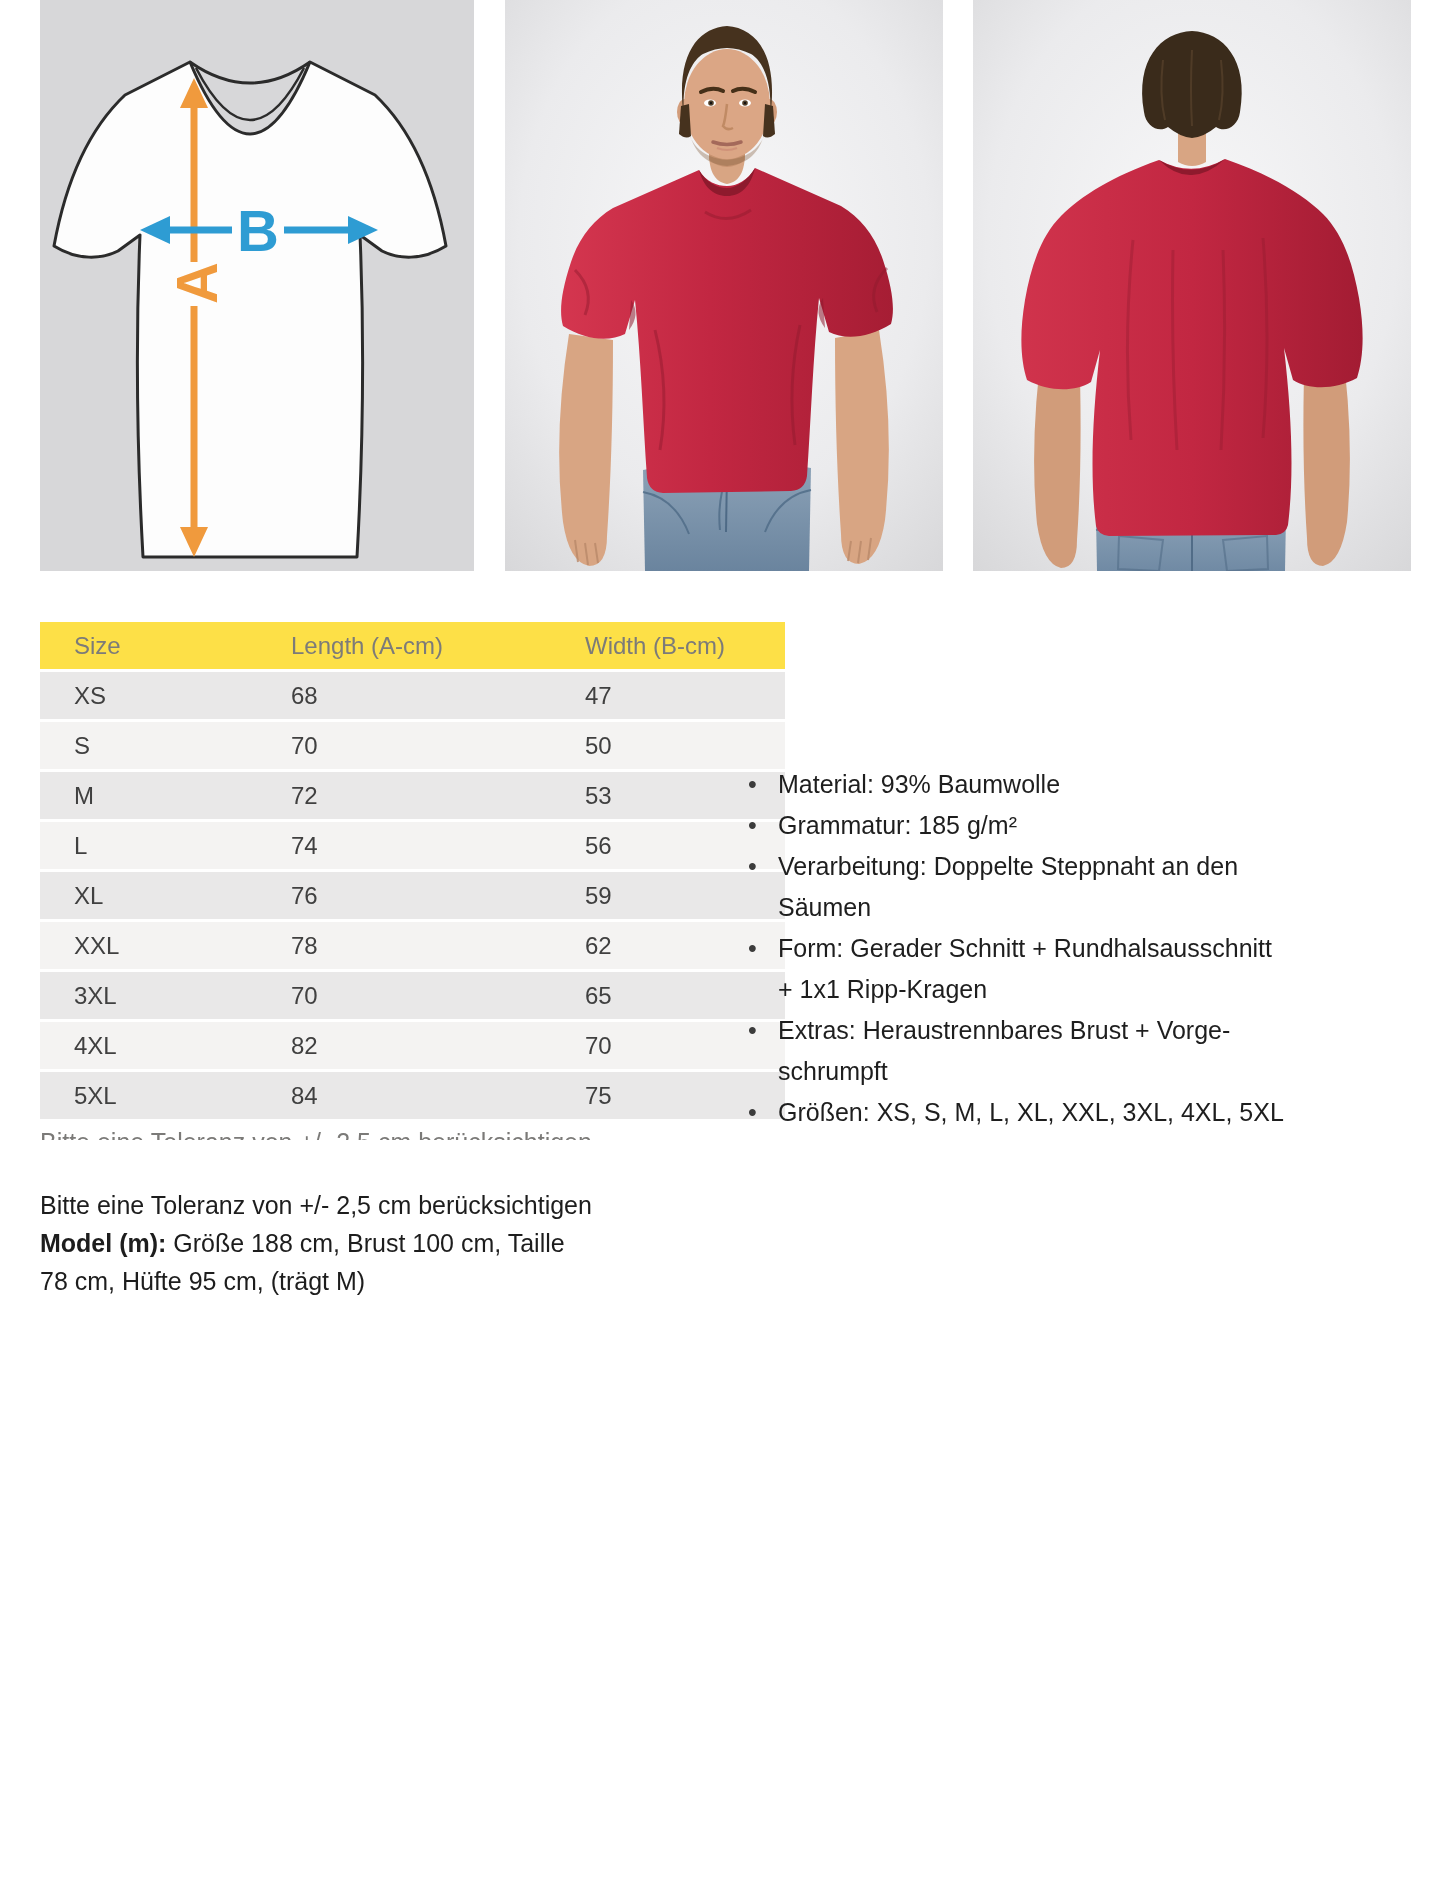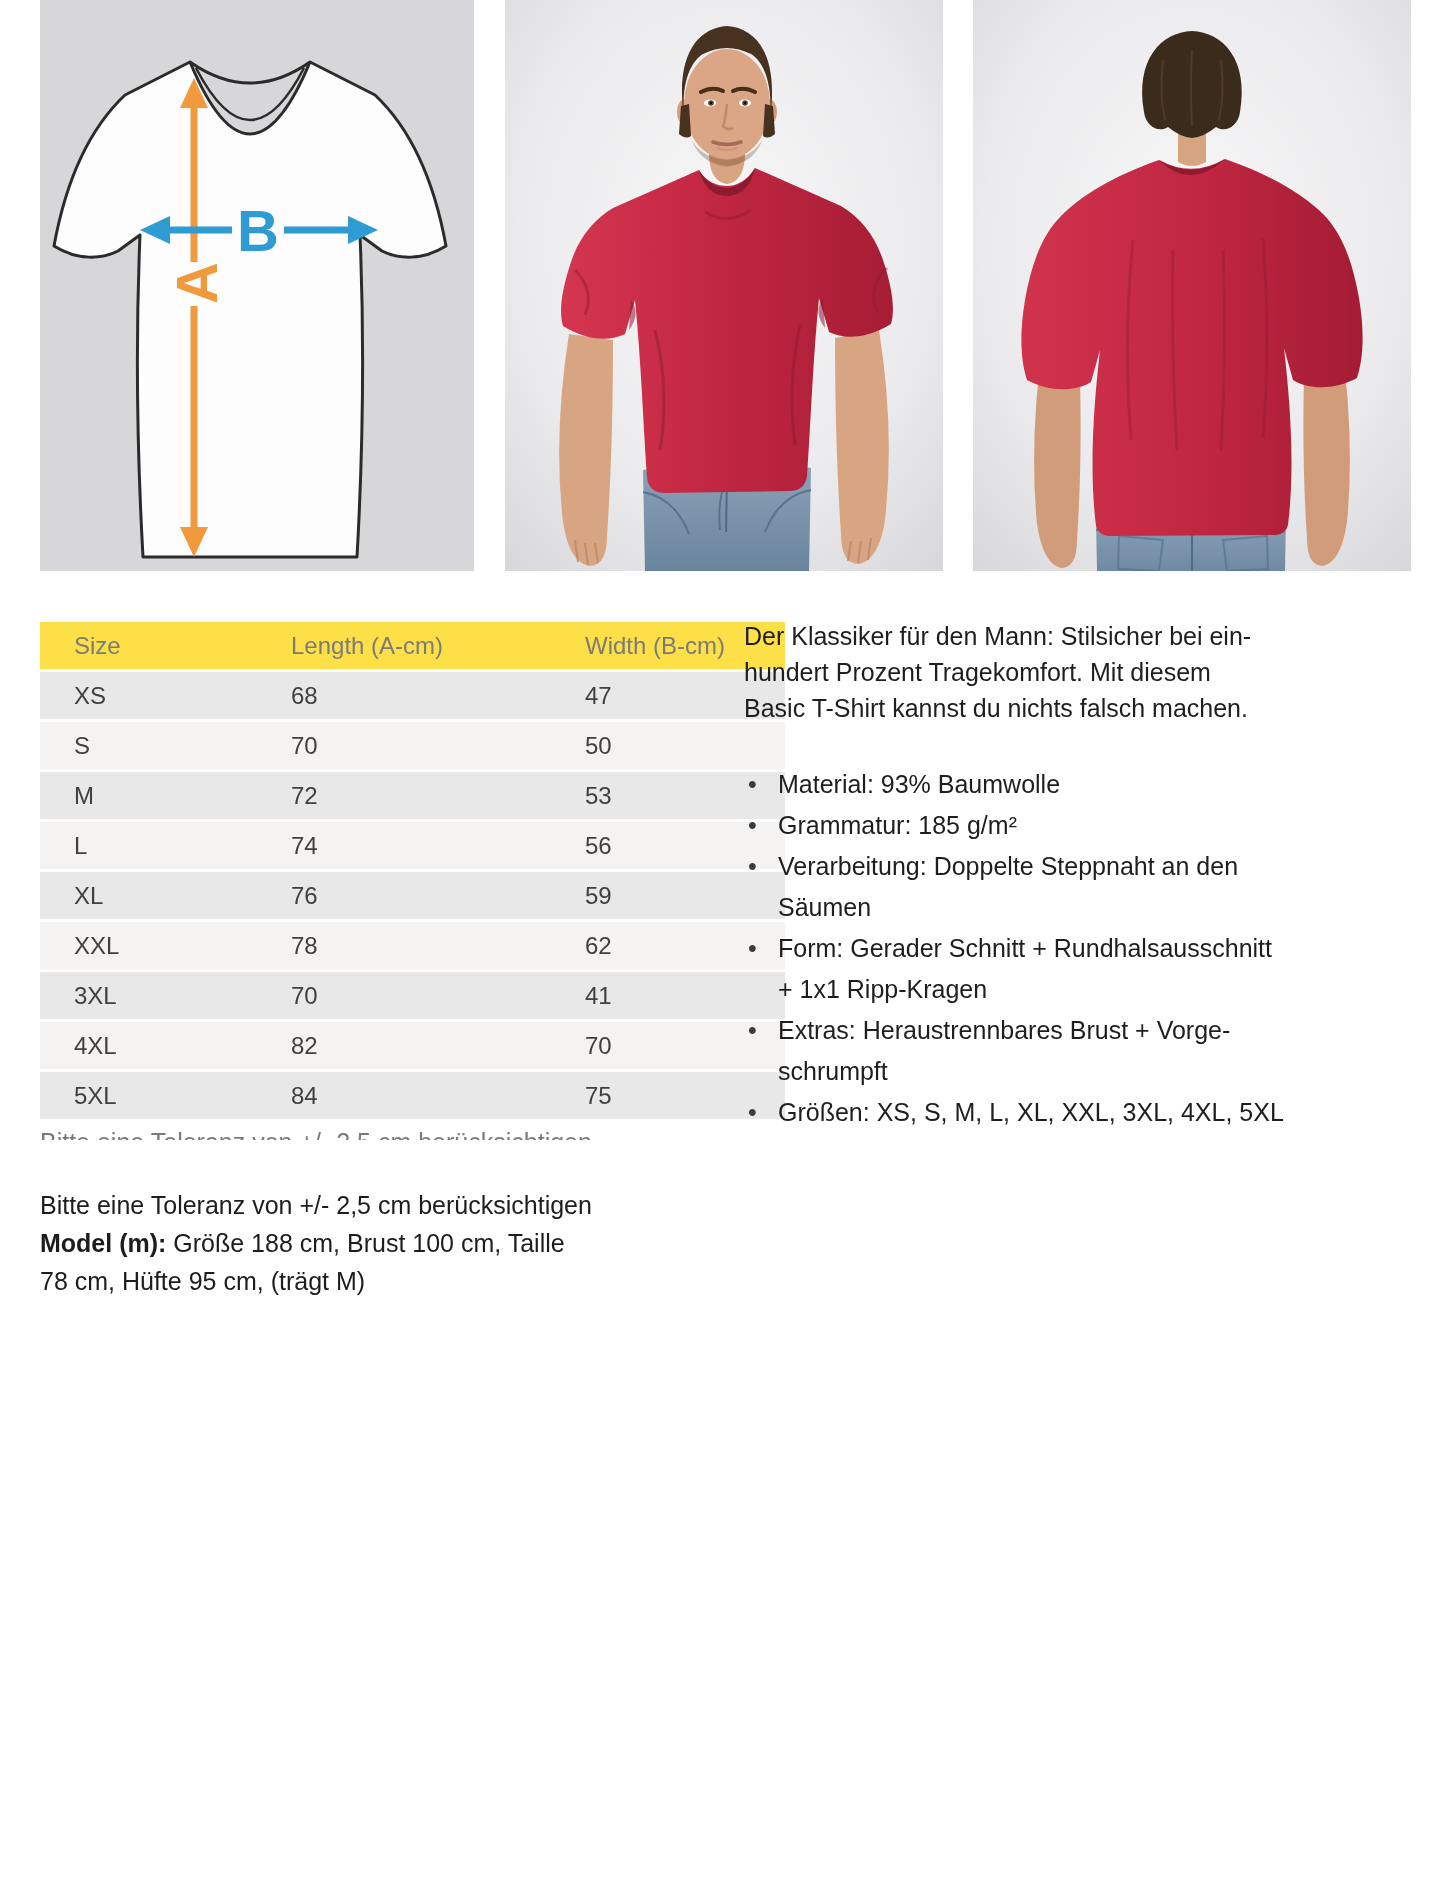--- a/index.html
+++ b/index.html
@@ -260,21 +260,21 @@
         <td>59</td>
       </tr>
       <tr>
         <td>XXL</td>
         <td>78</td>
         <td>62</td>
       </tr>
       <tr>
         <td>3XL</td>
         <td>70</td>
-        <td>41</td>
+        <td>65</td>
       </tr>
       <tr>
         <td>4XL</td>
         <td>82</td>
         <td>70</td>
       </tr>
       <tr>
         <td>5XL</td>
         <td>84</td>
         <td>75</td>
@@ -285,25 +285,20 @@
   <div id="clip-strip">
     <span>Bitte eine Toleranz von +/- 2,5 cm berücksichtigen</span>
   </div>
 
   <div id="tolerance">
     <div>Bitte eine Toleranz von +/- 2,5 cm berücksichtigen</div>
     <div><span class="b">Model (m):</span> <span>Größe 188 cm, Brust 100 cm, Taille</span></div>
     <div>78 cm, Hüfte 95 cm, (trägt M)</div>
   </div>
 
-  <div id="description">
-    <div>Der Klassiker für den Mann: Stilsicher bei ein-</div>
-    <div>hundert Prozent Tragekomfort. Mit diesem</div>
-    <div>Basic T-Shirt kannst du nichts falsch machen.</div>
-  </div>
 
   <div id="features">
     <div class="feature">
       <span class="dot">•</span>
       <div class="txt">
           <div>Material: 93% Baumwolle</div>
         </div>
     </div>
     <div class="feature">
       <span class="dot">•</span>

